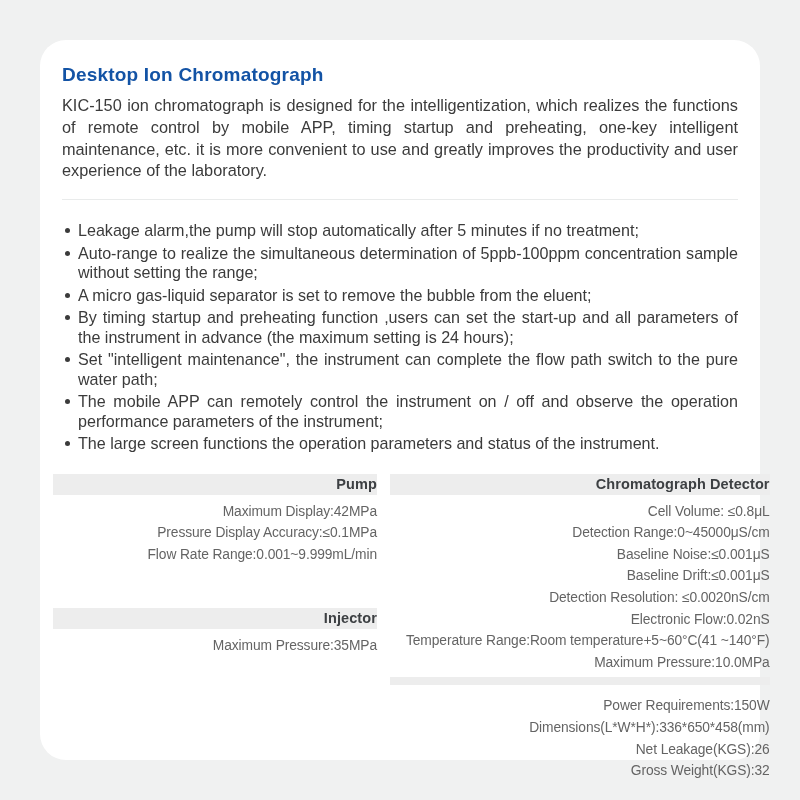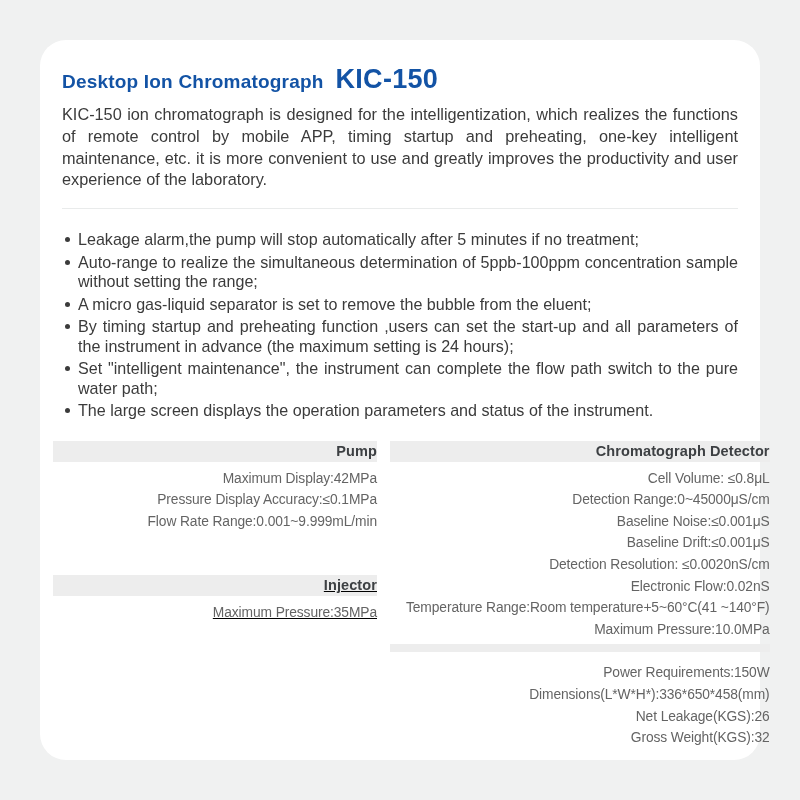--- a/index.html
+++ b/index.html
@@ -41,45 +41,45 @@
   .spec-col-right{flex:1;}
   .spec-header{
     background:var(--bar);margin-left:-9px;padding:2px 0 3px 15px;
     font-size:14.5px;font-weight:bold;color:#3d4043;letter-spacing:.1px;
   }
   .spec-lines{margin-top:6px;}
   .spec-line{
     font-size:13.8px;line-height:21.6px;color:var(--spec-text);
     padding-left:7px;letter-spacing:-0.1px;white-space:nowrap;
   }
-  .injector-section{margin-top:43px;text-decoration:underline;}
+  .injector-section{margin-top:43px;}
   .separator-bar{height:8px;background:var(--bar);margin:4px 0 10px -9px;}
 </style>
 </head>
 <body>
 
 <div class="viewport">
   <div class="card">
 
     <div class="header-row">
       <span class="product-type">Desktop Ion Chromatograph</span>
-      <span class="model">KIC-150</span>
     </div>
 
     <p class="intro">KIC-150 ion chromatograph is designed for the intelligentization, which realizes the functions of remote control by mobile APP, timing startup and preheating, one-key intelligent maintenance, etc. it is more convenient to use and greatly improves the productivity and user experience of the laboratory.</p>
 
     <hr class="divider">
 
     <ul class="features">
       <li>Leakage alarm,the pump will stop automatically after 5 minutes if no treatment;</li>
       <li>Auto-range to realize the simultaneous determination of 5ppb-100ppm concentration sample without setting the range;</li>
       <li>A micro gas-liquid separator is set to remove the bubble from the eluent;</li>
       <li>By timing startup and preheating function ,users can set the start-up and all parameters of the instrument in advance (the maximum setting is 24 hours);</li>
       <li>Set "intelligent maintenance", the instrument can complete the flow path switch to the pure water path;</li>
-      <li>The large screen displays the operation parameters and status of the instrument.</li>
+      <li>The mobile APP can remotely control the instrument on / off and observe the operation performance parameters of the instrument;</li>
+      <li>The large screen functions the operation parameters and status of the instrument.</li>
     </ul>
 
     <div class="specs">
 
       <div class="spec-col-left">
         <section>
           <div class="spec-header">Pump</div>
           <div class="spec-lines">
             <div class="spec-line">Maximum Display:42MPa</div>
             <div class="spec-line">Pressure Display Accuracy:≤0.1MPa</div>

